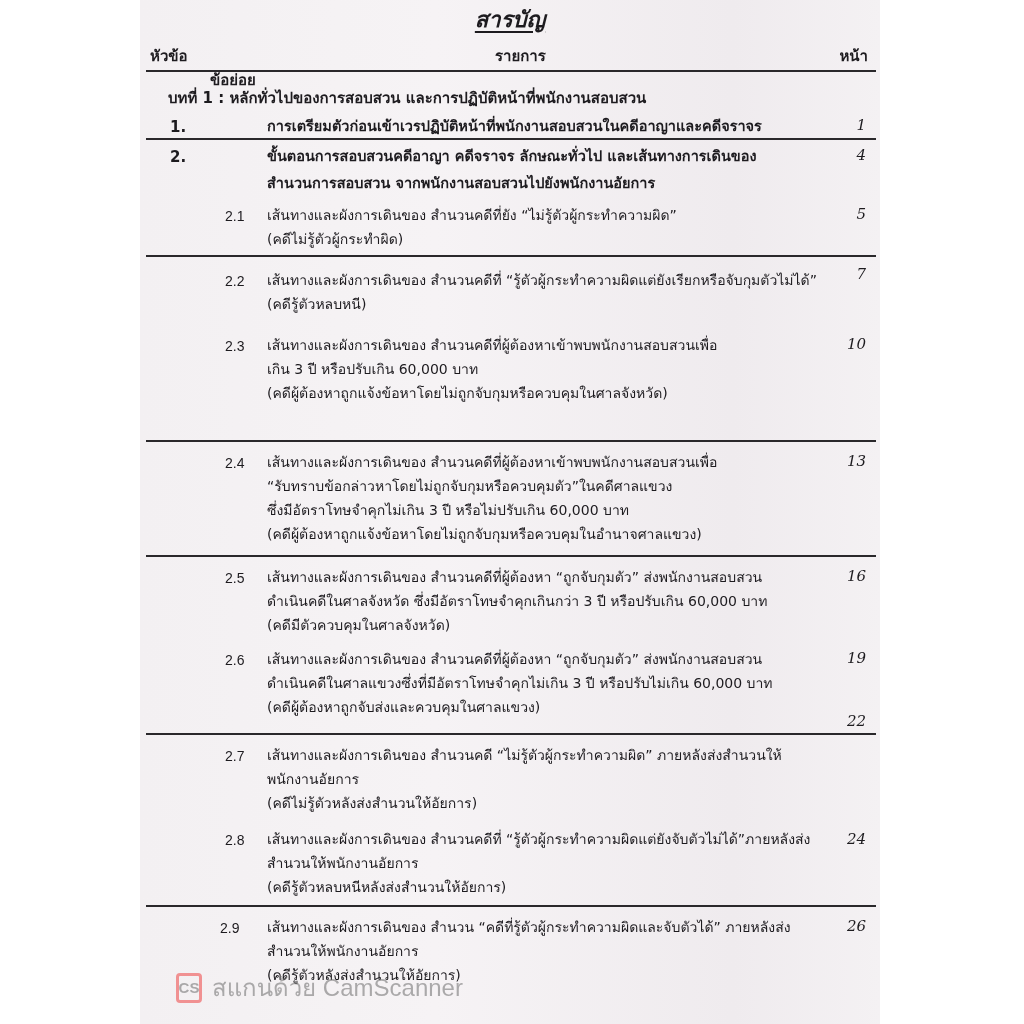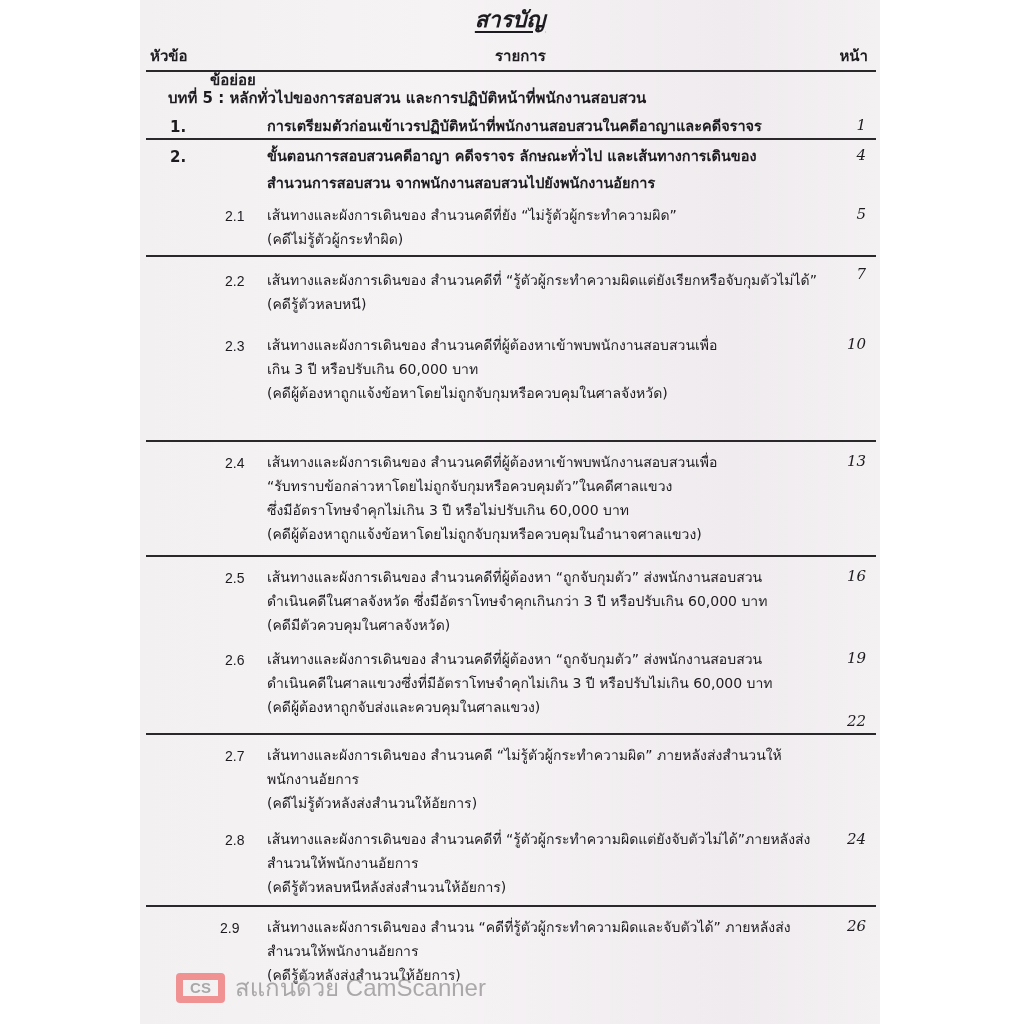--- a/index.html
+++ b/index.html
@@ -97,23 +97,23 @@
   .watermark {
     position: absolute;
     left: 176px;
     top: 968px;
     display: flex;
     align-items: center;
     gap: 10px;
     opacity: 0.55;
   }
   .cs-logo {
-    width: 49px;
+    width: 26px;
     height: 30px;
-    border: 7px solid #ef4444;
+    border: 3px solid #ef4444;
     border-radius: 4px;
     color: #6d6d6d;
     font-weight: bold;
     font-size: 15px;
     display: flex;
     align-items: center;
     justify-content: center;
     box-sizing: border-box;
     font-family: "Liberation Sans", sans-serif;
   }
@@ -130,21 +130,21 @@
 <div class="page">
 
   <div class="title">สารบัญ</div>
 
   <div class="hdr" style="left:10px;">หัวข้อ</div>
   <div class="hdr" style="left:70px;margin-top:24px;">ข้อย่อย</div>
   <div class="hdr" style="left:355px;">รายการ</div>
   <div class="hdr" style="right:12px;">หน้า</div>
   <div class="rule" style="top:70px;"></div>
 
-  <div class="chapter">บทที่ 5 :  หลักทั่วไปของการสอบสวน และการปฏิบัติหน้าที่พนักงานสอบสวน</div>
+  <div class="chapter">บทที่ 1 :  หลักทั่วไปของการสอบสวน และการปฏิบัติหน้าที่พนักงานสอบสวน</div>
 
   <div class="num" style="left:30px; top:118px;">1.</div>
   <div class="text bold" style="top:113px;">
     <div>การเตรียมตัวก่อนเข้าเวรปฏิบัติหน้าที่พนักงานสอบสวนในคดีอาญาและคดีจราจร</div>
   </div>
   <div class="pg" style="top:116px;">1</div>
   <div class="rule" style="top:138px;"></div>
 
   <div class="num" style="left:30px; top:148px;">2.</div>
   <div class="text bold" style="top:143px;">

